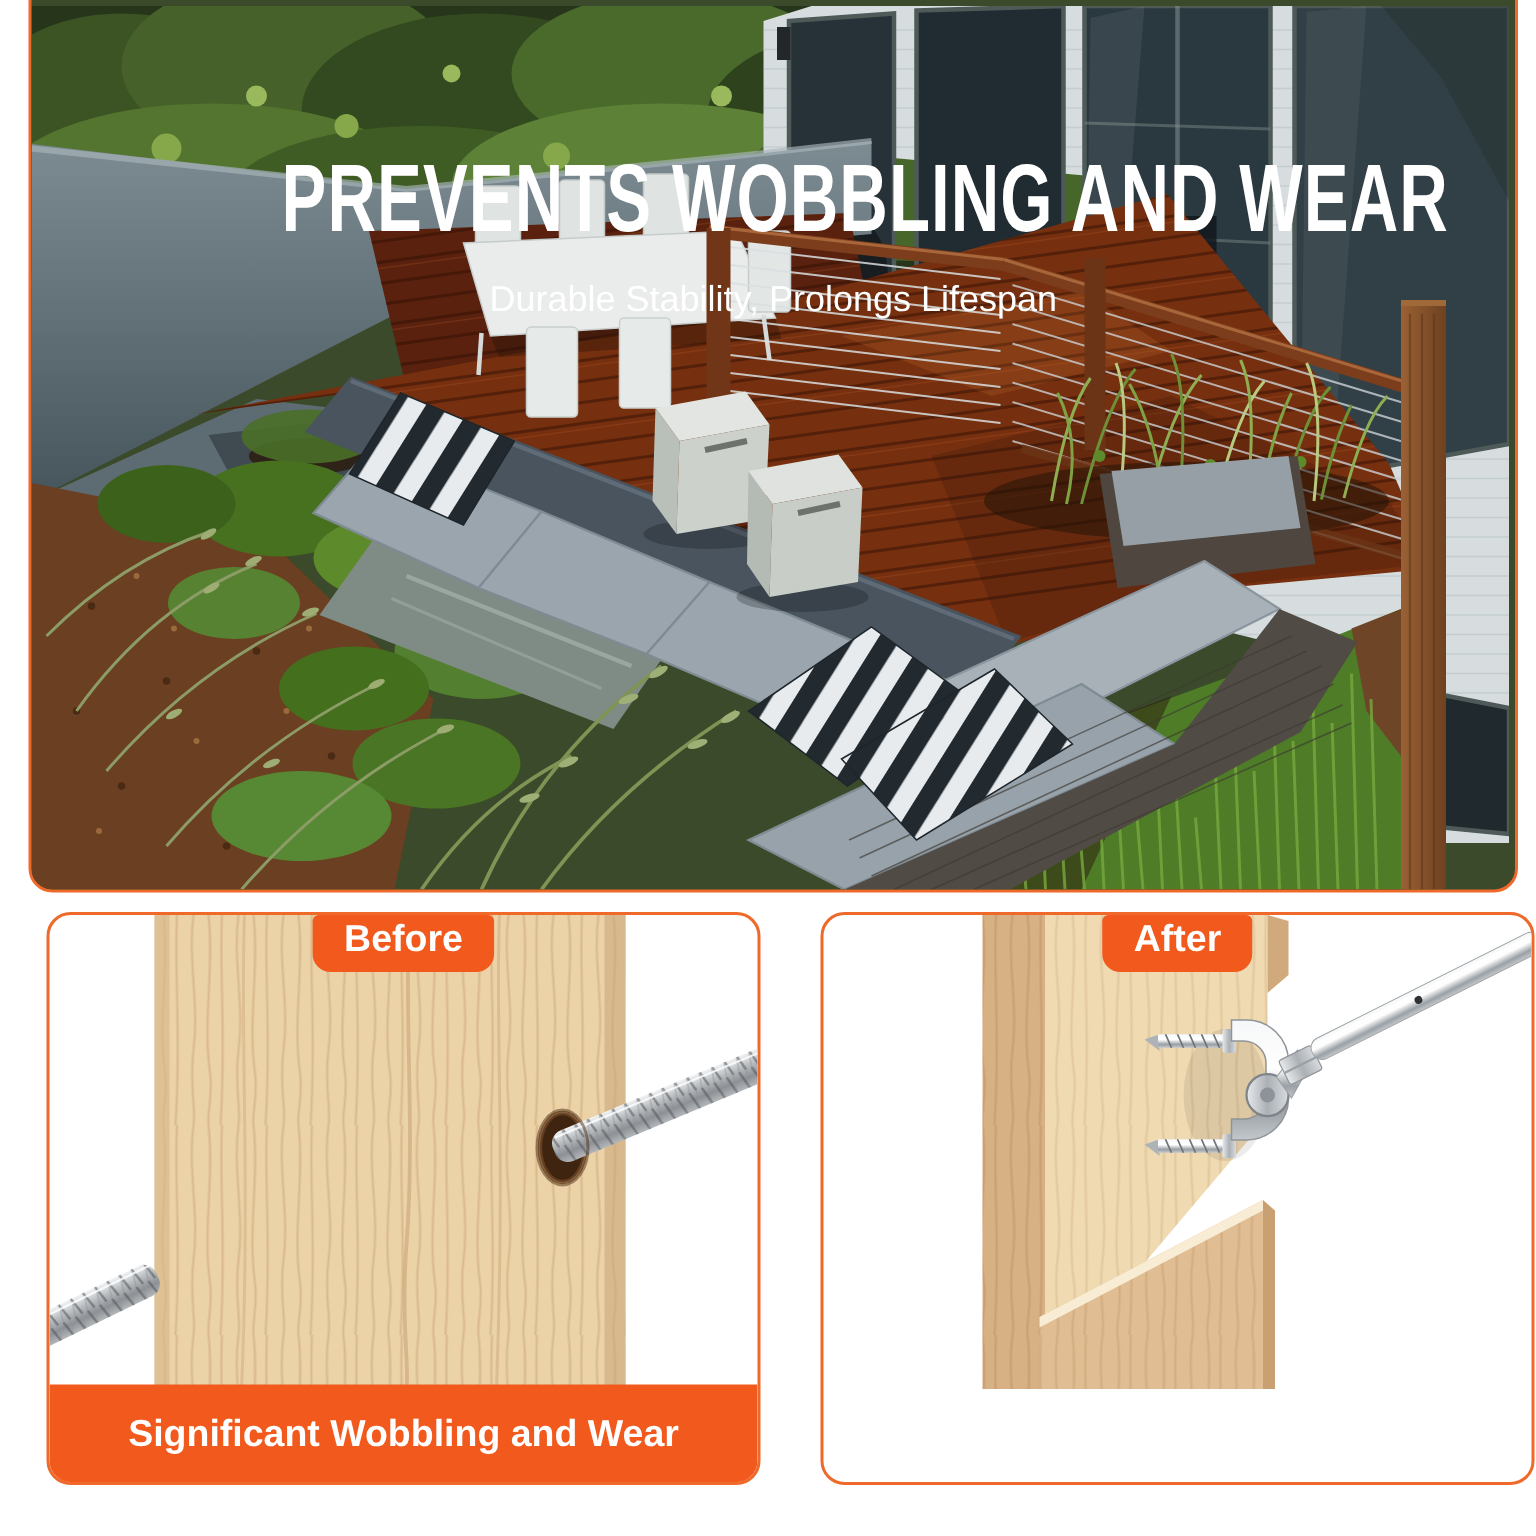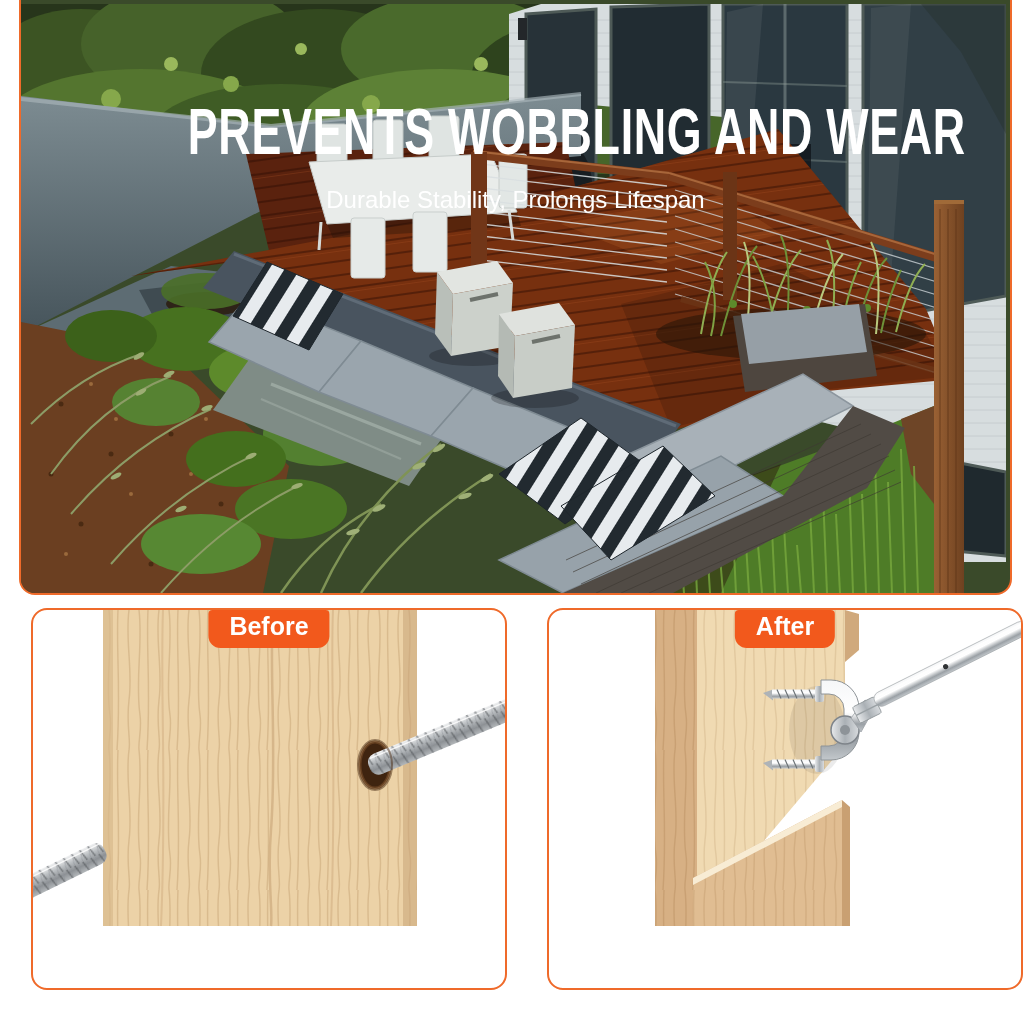--- a/index.html
+++ b/index.html
@@ -476,20 +476,21 @@
       <line x1="340" y1="147" x2="492" y2="147" stroke="#ffffff" stroke-width="1.5" opacity="0.8"></line>
     </g>
     <g transform="rotate(-26 70 241)">
       <rect x="-90" y="230" width="162" height="22" rx="9" fill="url(#b-cab)"></rect>
       <rect x="-90" y="230" width="162" height="22" rx="9" fill="url(#b-braid)"></rect>
       <line x1="-86" y1="233" x2="70" y2="233" stroke="#ffffff" stroke-width="1.5" opacity="0.8"></line>
     </g>
     <ellipse cx="342" cy="155" rx="17" ry="25" fill="none" stroke="#4a2c14" stroke-width="2" opacity="0.5"></ellipse>
   </svg>
   <div class="badge">Before</div>
+  <div class="caption">Significant Wobbling and Wear</div>
 </div>
 
 <div class="card card-after">
   <svg width="472" height="378" viewBox="0 0 472 378">
     <defs>
       <pattern id="a-grain" width="30" height="140" patternUnits="userSpaceOnUse">
         <g fill="none" stroke="rgba(150,103,54,0.22)" stroke-width="1.5">
           <path d="M6,0 C2,30 10,60 6,90 C3,115 8,130 6,140"></path>
           <path d="M16,0 C20,35 12,70 17,105 C19,120 15,132 16,140"></path>
           <path d="M25,0 C23,40 28,80 24,140"></path>

